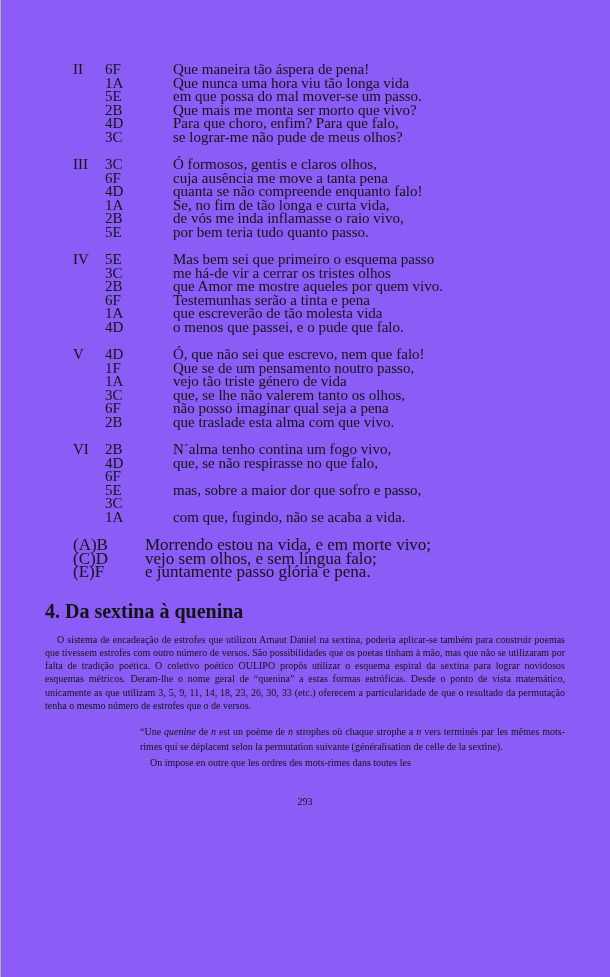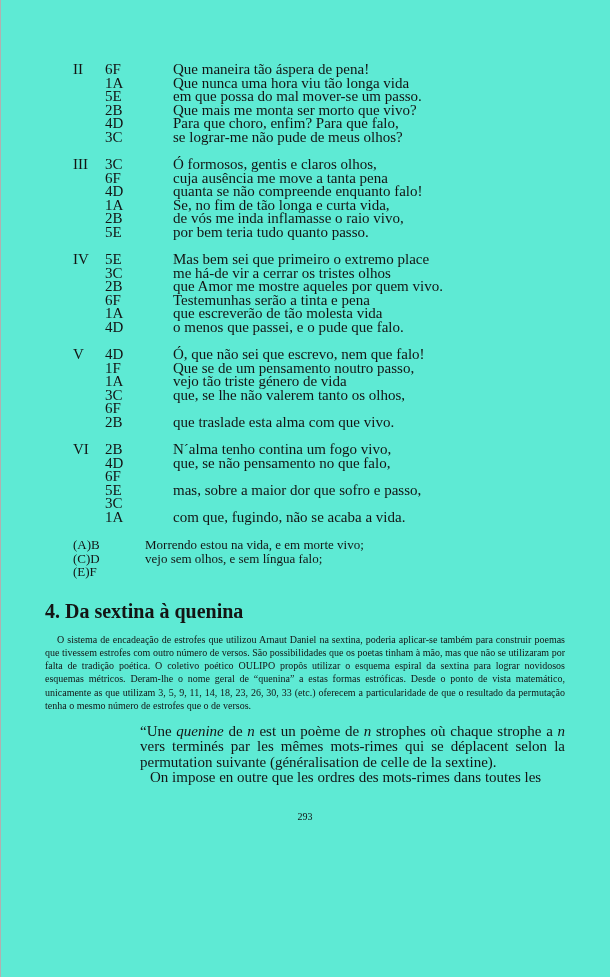--- a/index.html
+++ b/index.html
@@ -1,60 +1,60 @@
 <!DOCTYPE html>
 <html lang="pt"><head>
 <meta charset="utf-8">
 <style>
   html, body { margin: 0; padding: 0; background: #ffffff; }
   .page {
     position: relative;
     width: 610px;
     height: 977px;
     box-sizing: border-box;
-    background: #5eead4;
+    background: #8b5cf6;
     color: #141414;
     font-family: "Liberation Serif", "DejaVu Serif", serif;
     padding: 63px 45px 0 45px;
     overflow: hidden;
   }
   .scan-edge {
     position: absolute;
     left: 0; top: 0;
     width: 1px; height: 100%;
     background: #b0b0b0;
   }
   
   .poem { margin-left: 28px; font-size: 15px; }
   .stanza { display: flex; line-height: 13.5px; margin-bottom: 14px; }
   .numeral { flex: 0 0 32px; width: 32px; }
   .verses { flex: 1; }
   .verse { display: flex; }
   .vlabel { flex: 0 0 68px; width: 68px; }
   .vtext { flex: 1; white-space: nowrap; }
-  .tercet { margin-left: 32px; margin-top: 7px; margin-bottom: 4px; line-height: 13.5px; font-size: 13px; }
+  .tercet { margin-left: 32px; margin-top: 7px; margin-bottom: 4px; line-height: 13.5px; font-size: 17px; }
   .tercet .vlabel { flex: 0 0 72px; width: 72px; margin-left: -4px; }
   
   .heading {
     font-size: 20px;
     font-weight: bold;
     line-height: 16px;
     margin: 24px 0 0 0;
   }
   .body-par {
     margin: 14px 0 0 0;
     font-size: 10px;
     line-height: 13.3px;
     text-align: justify;
     text-indent: 12px;
   }
   
   .quote {
     margin: 12px 0 0 95px;
-    font-size: 15px;
+    font-size: 10px;
     line-height: 15.2px;
     text-align: justify;
   }
   .quote p { margin: 0; }
   .quote .qi { text-indent: 10px; }
   .quote i { font-style: italic; }
   
   .pagenum {
     margin-top: 26px;
     text-align: center;
@@ -140,21 +140,21 @@
             </div>
           </div>
       </div>
 
       <div class="stanza">
         <div class="numeral">IV</div>
         <div class="verses">
 
             <div class="verse">
               <span class="vlabel">5E</span>
-              <span class="vtext">Mas bem sei que primeiro o extremo place</span>
+              <span class="vtext">Mas bem sei que primeiro o esquema passo</span>
             </div>
 
             <div class="verse">
               <span class="vlabel">3C</span>
               <span class="vtext">me há-de vir a cerrar os tristes olhos</span>
             </div>
 
             <div class="verse">
               <span class="vlabel">2B</span>
               <span class="vtext">que Amor me mostre aqueles por quem vivo.</span>
@@ -196,41 +196,42 @@
               <span class="vtext">vejo tão triste género de vida</span>
             </div>
 
             <div class="verse">
               <span class="vlabel">3C</span>
               <span class="vtext">que, se lhe não valerem tanto os olhos,</span>
             </div>
 
             <div class="verse">
               <span class="vlabel">6F</span>
+              <span class="vtext">não posso imaginar qual seja a pena</span>
             </div>
 
             <div class="verse">
               <span class="vlabel">2B</span>
               <span class="vtext">que traslade esta alma com que vivo.</span>
             </div>
           </div>
       </div>
 
       <div class="stanza">
         <div class="numeral">VI</div>
         <div class="verses">
 
             <div class="verse">
               <span class="vlabel">2B</span>
               <span class="vtext">N´alma tenho contina um fogo vivo,</span>
             </div>
 
             <div class="verse">
               <span class="vlabel">4D</span>
-              <span class="vtext">que, se não pensamento no que falo,</span>
+              <span class="vtext">que, se não respirasse no que falo,</span>
             </div>
 
             <div class="verse">
               <span class="vlabel">6F</span>
             </div>
 
             <div class="verse">
               <span class="vlabel">5E</span>
               <span class="vtext">mas, sobre a maior dor que sofro e passo,</span>
             </div>
@@ -254,20 +255,21 @@
         <span class="vtext">Morrendo estou na vida, e em morte vivo;</span>
       </div>
 
       <div class="verse">
         <span class="vlabel">(C)D</span>
         <span class="vtext">vejo sem olhos, e sem língua falo;</span>
       </div>
 
       <div class="verse">
         <span class="vlabel">(E)F</span>
+        <span class="vtext">e juntamente passo glória e pena.</span>
       </div>
     </div>
 
   <h3 class="heading">4. Da sextina à quenina</h3>
 
   <p class="body-par">O sistema de encadeação de estrofes que utilizou Arnaut Daniel na sextina, poderia aplicar-se também para construir poemas que tivessem estrofes com outro número de versos. São possibilidades que os poetas tinham à mão, mas que não se utilizaram por falta de tradição poética. O coletivo poético OULIPO propôs utilizar o esquema espiral da sextina para lograr novidosos esquemas métricos. Deram-lhe o nome geral de “quenina” a estas formas estróficas. Desde o ponto de vista matemático, unicamente as que utilizam 3, 5, 9, 11, 14, 18, 23, 26, 30, 33 (etc.) oferecem a particularidade de que o resultado da permutação tenha o mesmo número de estrofes que o de versos.</p>
 
   <div class="quote">
     <p><span>“Une </span><i>quenine</i><span> de </span><i>n</i><span> est un poème de </span><i>n</i><span> strophes où chaque strophe a </span><i>n</i><span> vers terminés par les mêmes mots-rimes qui se déplacent selon la permutation suivante (généralisation de celle de la sextine).</span></p>
     <p class="qi">On impose en outre que les ordres des mots-rimes dans toutes les</p>

